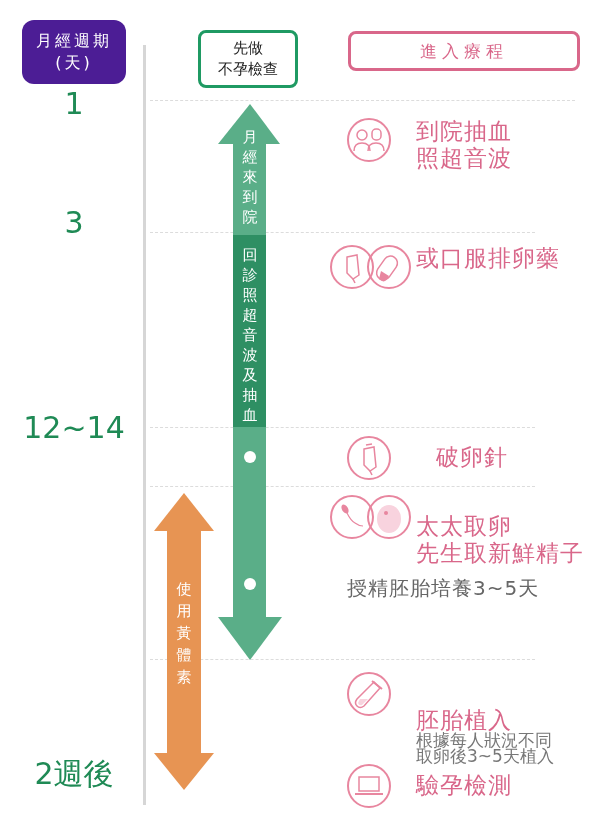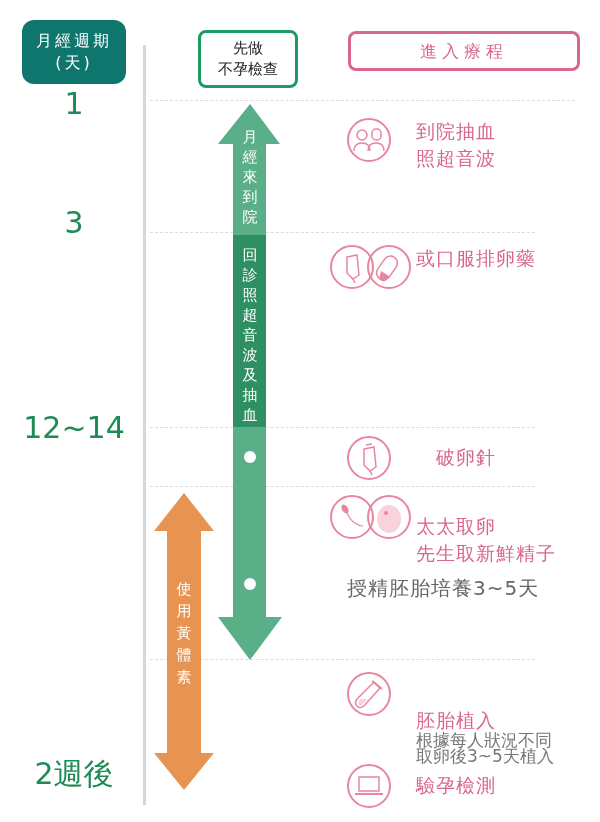--- a/index.html
+++ b/index.html
@@ -1,36 +1,36 @@
 <!DOCTYPE html>
 <html><head>
 <meta charset="utf-8">
 <style>
   html, body { margin:0; padding:0; background:#ffffff; }
   body { width:600px; height:822px; position:relative; overflow:hidden;
          font-family: "DejaVu Sans", "Liberation Sans", sans-serif; }
   .abs { position:absolute; }
 
-  .hdr-cycle { left:22px; top:20px; width:104px; height:64px; background:#0f766e;
+  .hdr-cycle { left:22px; top:20px; width:104px; height:64px; background:#4c1d95;
     border-radius:12px; color:#fff; font-size:16px; line-height:22px; text-align:center;
     display:flex; flex-direction:column; justify-content:center; letter-spacing:3px; }
   .hdr-pretest { left:198px; top:30px; width:100px; height:58px; border:3px solid #1f9a63;
     border-radius:8px; box-sizing:border-box; color:#222; font-size:15px; line-height:21px;
     text-align:center; display:flex; flex-direction:column; justify-content:center; }
   .hdr-treat { left:348px; top:31px; width:232px; height:40px; border:3px solid #d9678a;
     border-radius:8px; box-sizing:border-box; color:#d9678a; font-size:17px;
     text-align:center; line-height:34px; letter-spacing:5px; }
 
   .vline { left:143px; top:45px; width:3px; height:760px; background:#d6d6d6; }
   .dash { height:0; border-top:1.5px dashed #dcdcdc; }
 
   .day { color:#1f8a55; font-size:30px; text-align:center; width:120px; left:14px; }
 
   .vtext { color:#fff; font-size:15px; line-height:20px; text-align:center; width:20px; }
-  .step-label { color:#d9678a; font-size:19px; line-height:27px; letter-spacing:1px; }
+  .step-label { color:#d9678a; font-size:23px; line-height:27px; letter-spacing:1px; }
   .step-sub { color:#777; font-size:17px; line-height:16px; }
   .gray-label { color:#666; font-size:20px; letter-spacing:1px; }
 </style>
 </head>
 <body>
 
 <div class="abs hdr-cycle">
   <div>月經週期</div>
   <div>(天)</div>
 </div>

